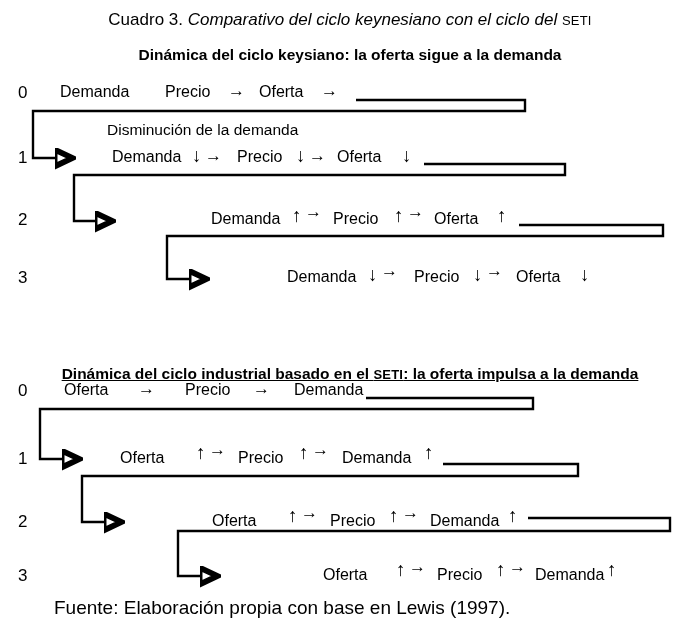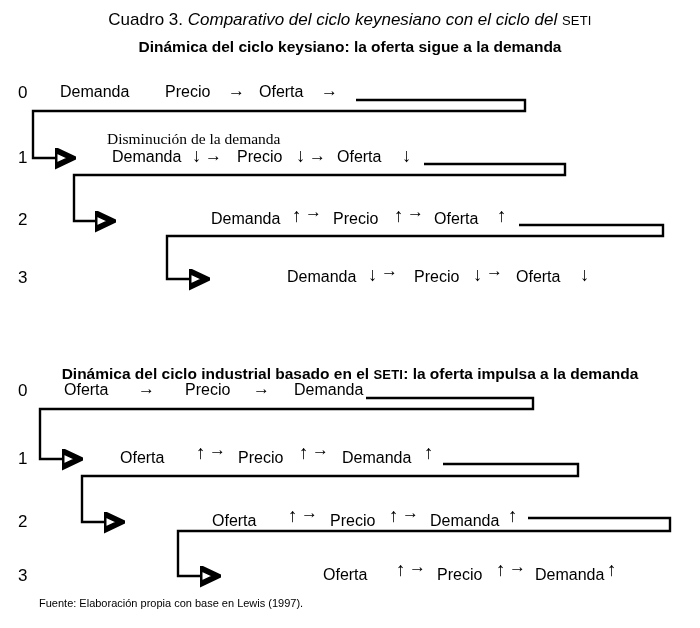--- a/index.html
+++ b/index.html
@@ -17,41 +17,41 @@
     position:absolute;left:0;top:10px;width:700px;
     text-align:center;font-size:17px;
   }
   .title .ital{font-style:italic;}
   .sc{font-size:13px;letter-spacing:.2px;}
 
   .subhead{
     position:absolute;width:700px;text-align:center;
     font-weight:bold;font-size:15.5px;
   }
-  #subhead-1{top:38px;}
-  #subhead-2{top:365px;}
+  #subhead-1{top:46px;}
+  #subhead-2{top:365px;text-decoration:underline;}
 
   .rownum{
     position:absolute;font-size:17px;line-height:1;
   }
   .cyclelabel{
     position:absolute;font-size:15.5px;line-height:1;white-space:nowrap;
   }
   .term{
     position:absolute;font-size:16px;line-height:1;white-space:nowrap;
   }
   .arr{
     position:absolute;font-size:17px;line-height:1;
   }
   .updown{
     position:absolute;font-size:19px;line-height:1;font-weight:bold;
   }
 
   .footer{
-    position:absolute;left:39px;top:597px;font-size:11px;
+    position:absolute;left:54px;top:597px;font-size:19px;
   }
 
   svg.lines{position:absolute;left:0;top:0;width:700px;height:628px;
     pointer-events:none;}
   svg.lines path, svg.lines line{
     fill:none;stroke:#000000;stroke-width:2.4;
   }
 </style>
 </head>
 <body>
@@ -68,21 +68,21 @@
   <div class="rownum" style="left:18px;top:149px;">1</div>
   <div class="rownum" style="left:18px;top:211px;">2</div>
   <div class="rownum" style="left:18px;top:269px;">3</div>
 
   <div class="term" style="left:60px;top:84px;">Demanda</div>
   <div class="term" style="left:165px;top:84px;">Precio</div>
   <div class="arr" style="left:228px;top:82px;">→</div>
   <div class="term" style="left:259px;top:84px;">Oferta</div>
   <div class="arr" style="left:321px;top:82px;">→</div>
 
-  <div class="cyclelabel" style="left:107px;top:131px;font-family:Liberation Serif, serif;">Disminución de la demanda</div>
+  <div class="cyclelabel" style="left:107px;top:122px;">Disminución de la demanda</div>
   <div class="term" style="left:112px;top:149px;">Demanda</div>
   <div class="updown" style="left:192px;top:146px;">↓</div>
   <div class="arr" style="left:205px;top:147px;">→</div>
   <div class="term" style="left:237px;top:149px;">Precio</div>
   <div class="updown" style="left:296px;top:146px;">↓</div>
   <div class="arr" style="left:309px;top:147px;">→</div>
   <div class="term" style="left:337px;top:149px;">Oferta</div>
   <div class="updown" style="left:402px;top:146px;">↓</div>
 
   <div class="term" style="left:211px;top:211px;">Demanda</div>

